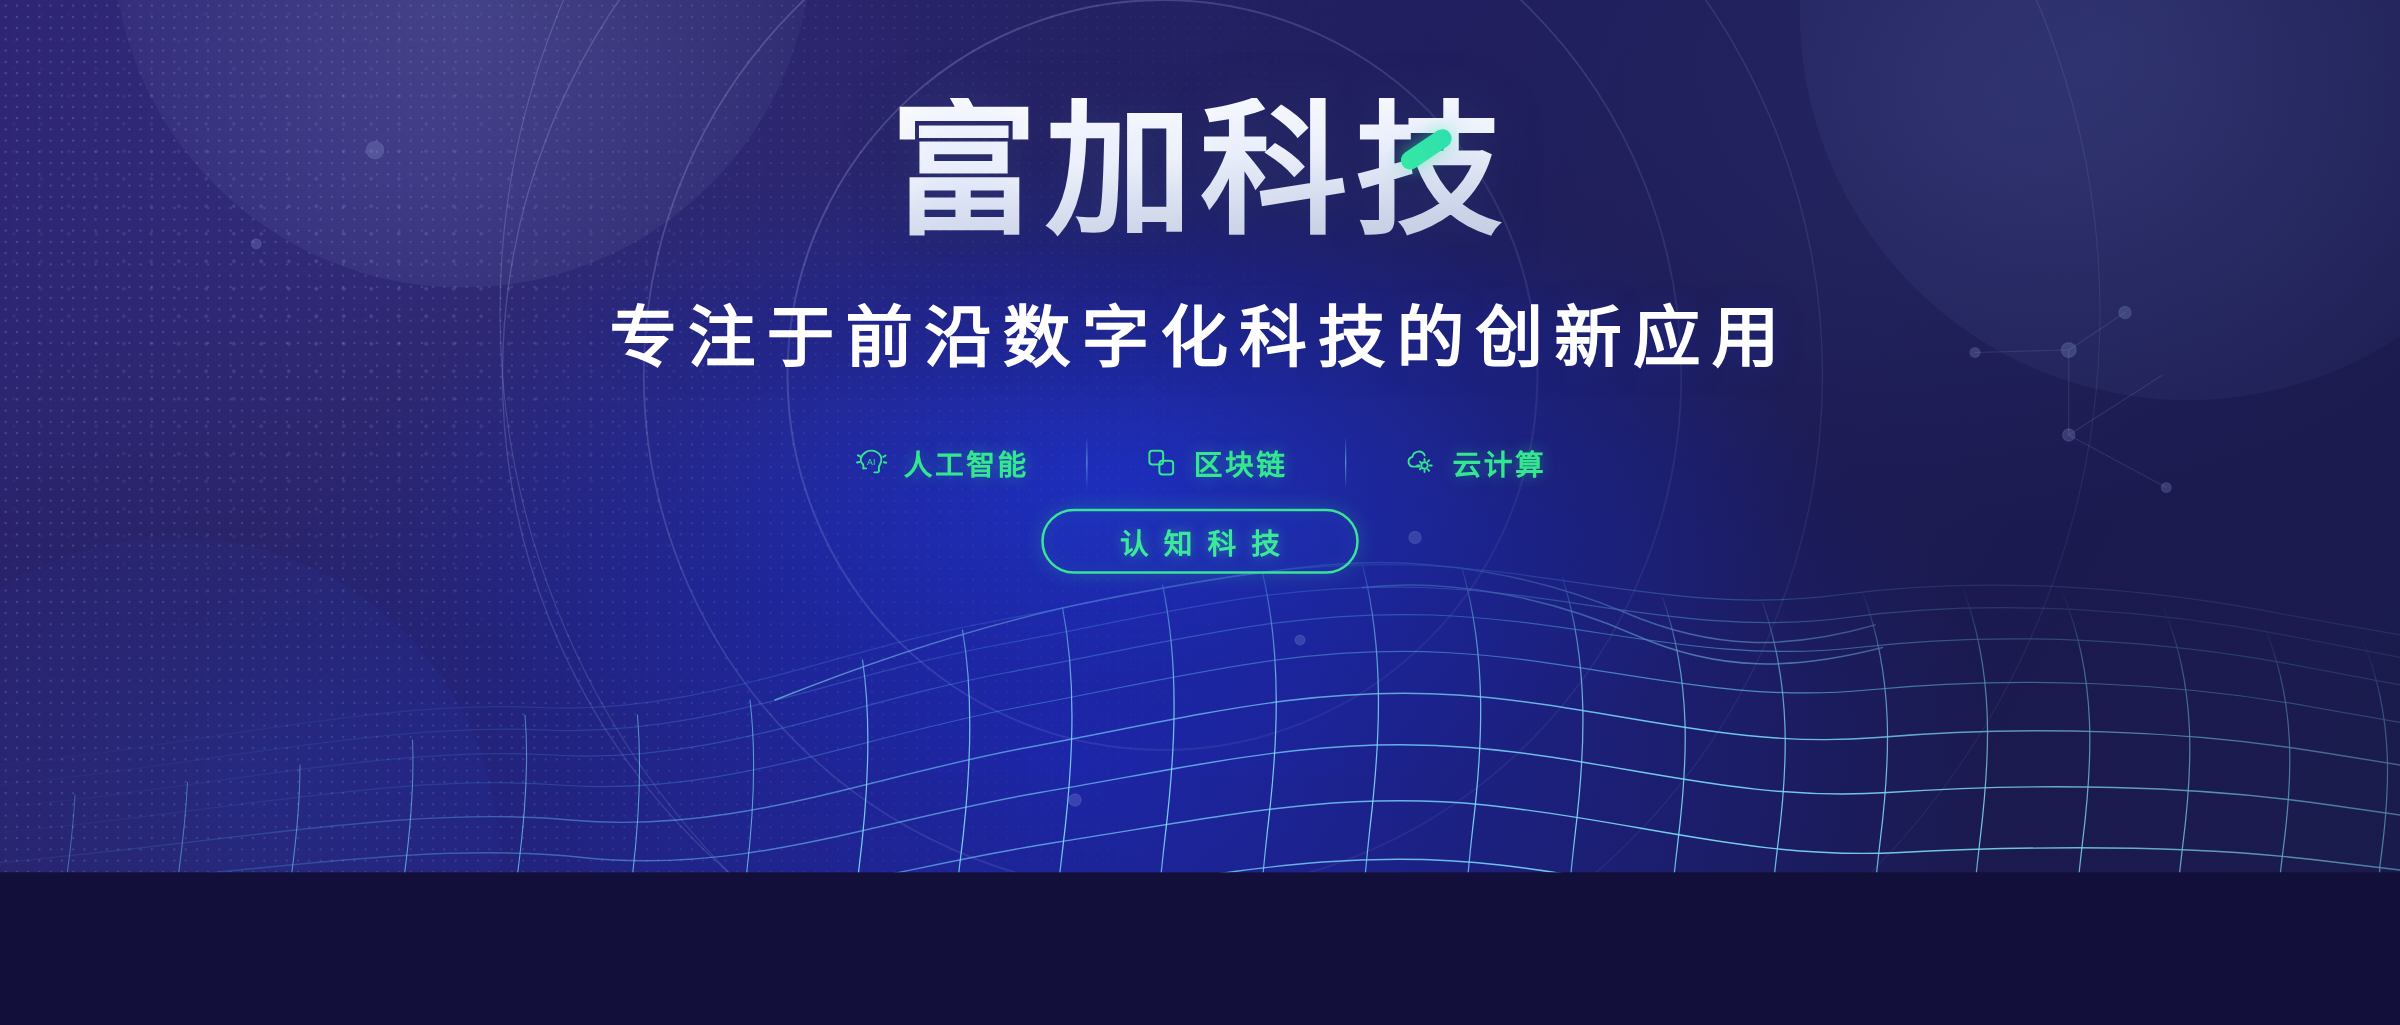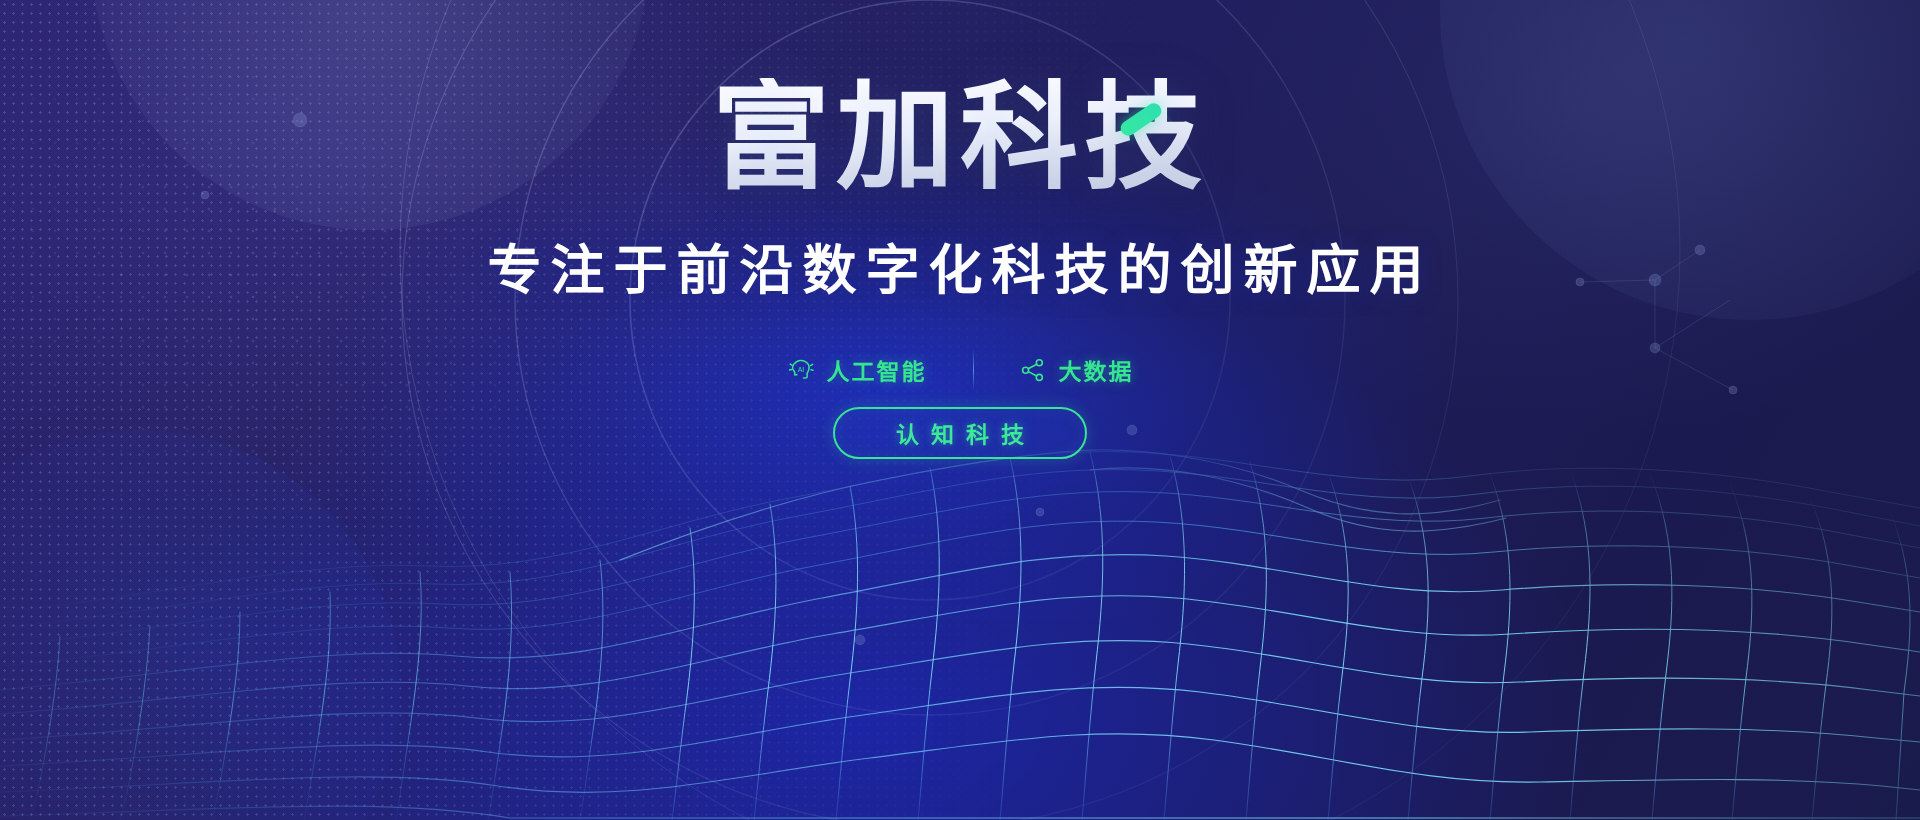--- a/index.html
+++ b/index.html
@@ -1,20 +1,20 @@
 <!DOCTYPE html>
 <html lang="zh-CN"><head>
 <meta charset="utf-8">
 <title>富加科技</title>
 <style>
   html,body{margin:0;padding:0;background:#12103a;}
   *{box-sizing:border-box;}
   .stage{
     position:relative;
-    width:1920px;height:820px;
+    width:1920px;height:698px;
     overflow:hidden;
     font-family:"Liberation Sans","DejaVu Sans",sans-serif;
     background:
       radial-gradient(ellipse 900px 620px at 18% 18%, rgba(60,52,140,0.55) 0%, rgba(60,52,140,0) 62%),
       radial-gradient(ellipse 700px 520px at 83% 12%, rgba(46,48,110,0.50) 0%, rgba(46,48,110,0) 65%),
       radial-gradient(ellipse 1100px 700px at 45% 88%, rgba(26,42,210,0.62) 0%, rgba(26,42,210,0) 66%),
       linear-gradient(118deg,#2b2370 0%,#272265 22%,#232063 42%,#1d1c58 62%,#1b1a50 80%,#1a1b4d 100%);
   }
 
   
@@ -275,33 +275,40 @@
             <path d="M5.2 9.3 3.2 8.1"></path>
             <path d="M4.6 13.6l-2 .4"></path>
             <path d="M23.6 9.6l1.9-1.2"></path>
             <path d="M24 13.8l2 .4"></path>
             <text x="14" y="16.2" font-family="Liberation Sans, sans-serif" font-size="7" fill="#34e68f" stroke="none" text-anchor="middle">AI</text>
           </svg>
         </span>
         <span class="tag-label">人工智能</span>
       </div>
 
-
-
       <div class="tag">
         <span class="tag-icon">
           <svg viewBox="0 0 28 28" fill="none" stroke="#34e68f" stroke-width="1.6" stroke-linecap="round" stroke-linejoin="round">
-            <circle cx="20.3" cy="6.8" r="3"></circle>
-            <circle cx="6.6" cy="14.2" r="3"></circle>
-            <circle cx="20.3" cy="21.4" r="3"></circle>
-            <path d="M9.3 12.8 17.7 8.2"></path>
-            <path d="M9.3 15.6 17.7 20"></path>
+            <rect x="4.5" y="4.5" width="11" height="11" rx="2.4"></rect>
+            <rect x="12.5" y="12.5" width="11" height="11" rx="2.4"></rect>
           </svg>
         </span>
-        <span class="tag-label">大数据</span>
+        <span class="tag-label">区块链</span>
       </div>
+
+      <div class="tag">
+        <span class="tag-icon">
+          <svg viewBox="0 0 28 28" fill="none" stroke="#34e68f" stroke-width="1.5" stroke-linecap="round" stroke-linejoin="round">
+            <path d="M17.8 8.4a5.2 5.2 0 0 0-9.9 1.2 3.9 3.9 0 0 0 .6 7.7h5.1"></path>
+            <path d="M17.6 11.2v1.5M17.6 20.1v1.5M13.9 13.3l1.1 1.1M20.2 19.5l1.1 1.1M11.8 16.4h1.5M21.9 16.4h1.5M13.9 19.5l1.1-1.1M20.2 13.3l1.1-1.1"></path>
+            <circle cx="17.6" cy="16.4" r="2.6"></circle>
+          </svg>
+        </span>
+        <span class="tag-label">云计算</span>
+      </div>
+
 
     </div>
 
     <button class="cta" type="button">认知科技</button>
 
   </div>
 </div>
 
 </body></html>

